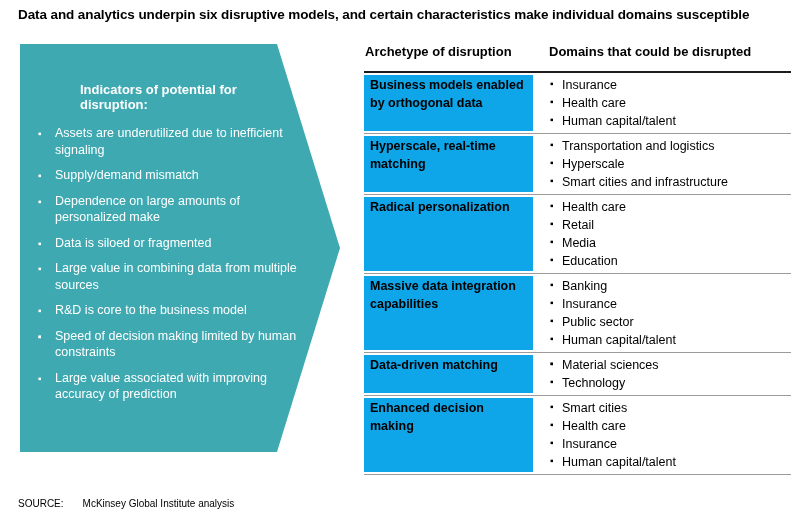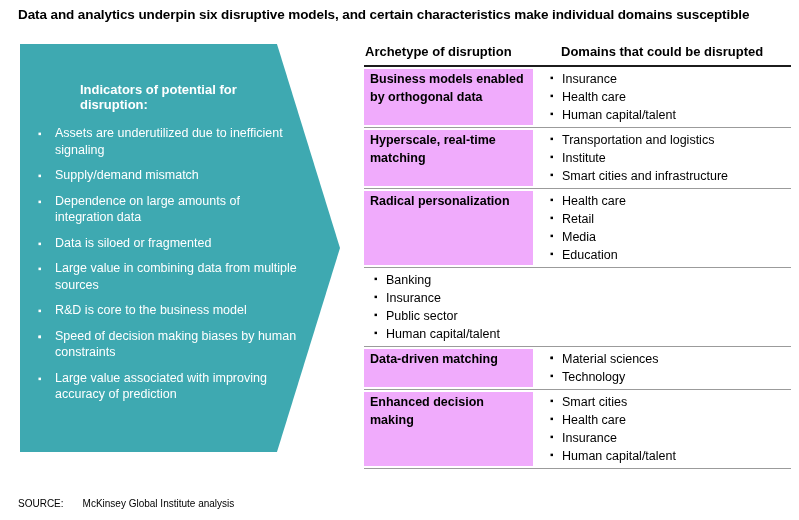--- a/index.html
+++ b/index.html
@@ -17,26 +17,26 @@
     background:#3EA9B1; color:#ffffff;
     clip-path:polygon(0 0, 80.3% 0, 100% 50%, 80.3% 100%, 0 100%);
   }
   .arrow-inner { padding:38px 0 0 18px; width:262px; }
   .arrow-heading { font-size:13px; font-weight:bold; margin:0 0 13px 0;padding-left:42px; }
   .arrow-list { list-style:none; margin:0; padding:0; font-size:12.5px; }
   .arrow-list li { position:relative; padding-left:17px; margin-bottom:9px; line-height:16.5px; width:243px; }
   .blt { position:absolute; left:0; top:1px; font-size:10px; line-height:16px; }
   
   .dtable { position:absolute; left:364px; top:44px; width:427px; }
-  .thead { display:flex; font-size:13px; font-weight:bold; padding-bottom:6px; border-bottom:2px solid #1C1C1C; }
+  .thead { display:flex; font-size:13px; font-weight:bold; padding-bottom:12px; border-bottom:2px solid #1C1C1C; }
   .thead .c1 { width:169px; margin-right:7px; padding-left:1px; }
-  .thead .c2 { flex:1; padding-left:8px;margin-left:12px; }
+  .thead .c2 { flex:1; padding-left:8px; }
   .trow { display:flex; border-bottom:1px solid #9B9B9B; padding:2px 0; }
   .acell {
-    width:169px; margin-right:7px; background:#f0abfc;
+    width:169px; margin-right:7px; background:#0ea5e9;
     font-weight:bold; font-size:12.5px; line-height:18px;
     padding:1px 8px 1px 6px; box-sizing:border-box;
   }
   .dcell { flex:1; padding:1px 0; }
   .dlist { list-style:none; margin:0; padding:0; font-size:12.5px; }
   .dlist li { position:relative; padding-left:22px; line-height:18px; }
   .dlist .blt { left:10px; top:0; }
   
   .source { position:absolute; left:18px; top:498px; font-size:10px; }
   .source .lbl { margin-right:19px; }
@@ -47,26 +47,26 @@
 <div class="slide">
 
   <div class="title">Data and analytics underpin six disruptive models, and certain characteristics make individual domains susceptible</div>
 
   <div class="arrow">
     <div class="arrow-inner">
       <p class="arrow-heading">Indicators of potential for disruption:</p>
       <ul class="arrow-list">
         <li><span class="blt">▪</span><span>Assets are underutilized due to inefficient signaling</span></li>
         <li><span class="blt">▪</span><span>Supply/demand mismatch</span></li>
-        <li><span class="blt">▪</span><span>Dependence on large amounts of integration data</span></li>
+        <li><span class="blt">▪</span><span>Dependence on large amounts of personalized make</span></li>
         <li><span class="blt">▪</span><span>Data is siloed or fragmented</span></li>
         <li><span class="blt">▪</span><span>Large value in combining data from multiple sources</span></li>
         <li><span class="blt">▪</span><span>R&amp;D is core to the business model</span></li>
         <li><span class="blt">▪</span></li>
-        <li><span class="blt">▪</span><span>Speed of decision making biases by human constraints</span></li>
+        <li><span class="blt">▪</span><span>Speed of decision making limited by human constraints</span></li>
         <li><span class="blt">▪</span><span>Large value associated with improving accuracy of prediction</span></li>
       </ul>
     </div>
   </div>
 
   <div class="dtable">
     <div class="thead">
       <div class="c1">Archetype of disruption</div>
       <div class="c2">Domains that could be disrupted</div>
     </div>
@@ -80,39 +80,40 @@
           <li><span class="blt">▪</span><span>Human capital/talent</span></li>
         </ul>
       </div>
     </div>
 
     <div class="trow">
       <div class="acell">Hyperscale, real-time matching</div>
       <div class="dcell">
         <ul class="dlist">
           <li><span class="blt">▪</span><span>Transportation and logistics</span></li>
-          <li><span class="blt">▪</span><span>Institute</span></li>
+          <li><span class="blt">▪</span><span>Hyperscale</span></li>
           <li><span class="blt">▪</span><span>Smart cities and infrastructure</span></li>
         </ul>
       </div>
     </div>
 
     <div class="trow">
       <div class="acell">Radical personalization</div>
       <div class="dcell">
         <ul class="dlist">
           <li><span class="blt">▪</span><span>Health care</span></li>
           <li><span class="blt">▪</span><span>Retail</span></li>
           <li><span class="blt">▪</span><span>Media</span></li>
           <li><span class="blt">▪</span><span>Education</span></li>
         </ul>
       </div>
     </div>
 
     <div class="trow">
+      <div class="acell">Massive data integration capabilities</div>
       <div class="dcell">
         <ul class="dlist">
           <li><span class="blt">▪</span><span>Banking</span></li>
           <li><span class="blt">▪</span><span>Insurance</span></li>
           <li><span class="blt">▪</span><span>Public sector</span></li>
           <li><span class="blt">▪</span><span>Human capital/talent</span></li>
         </ul>
       </div>
     </div>
 

